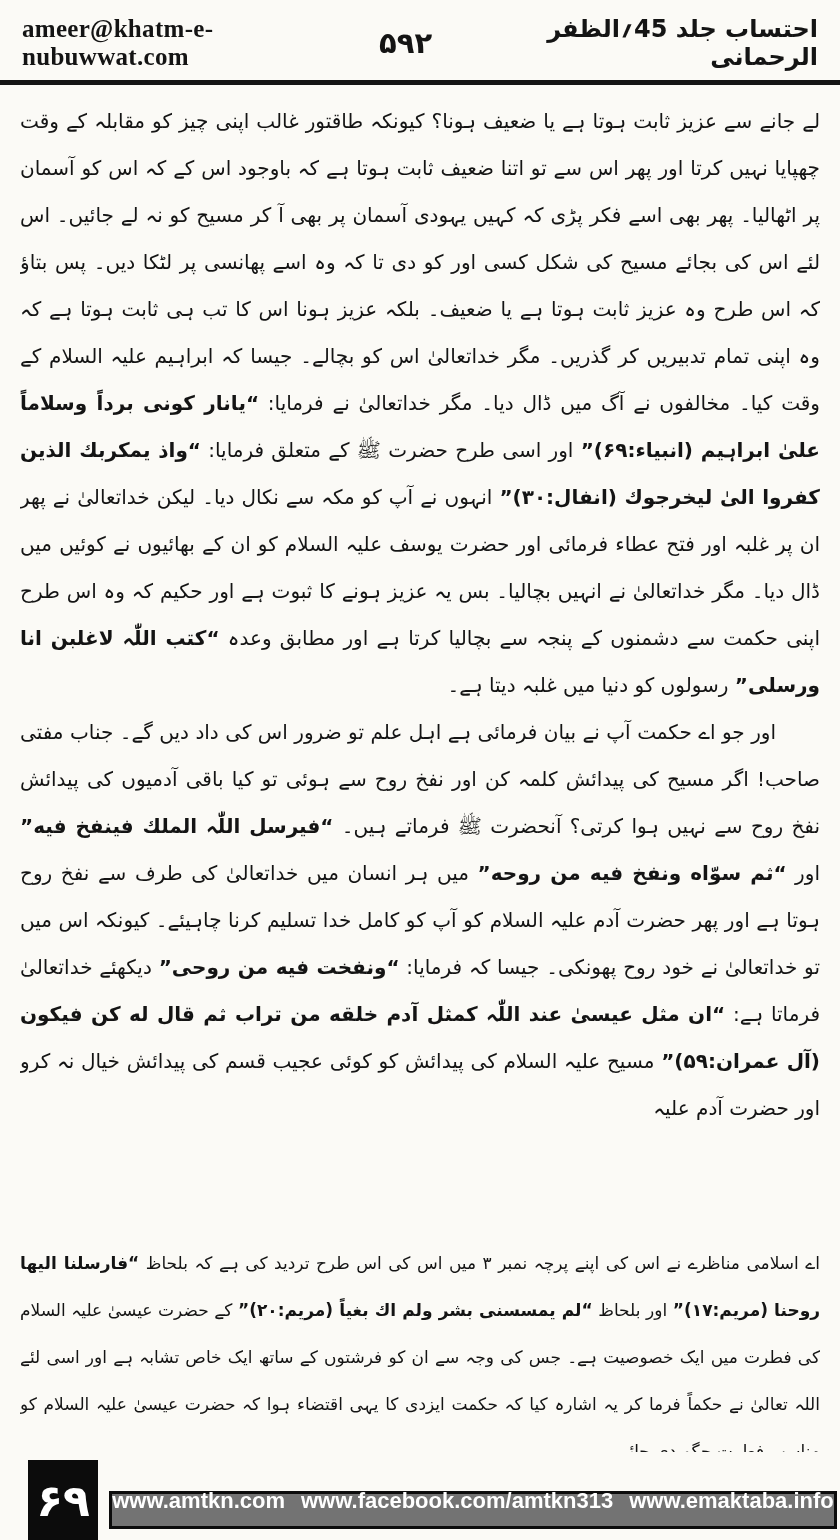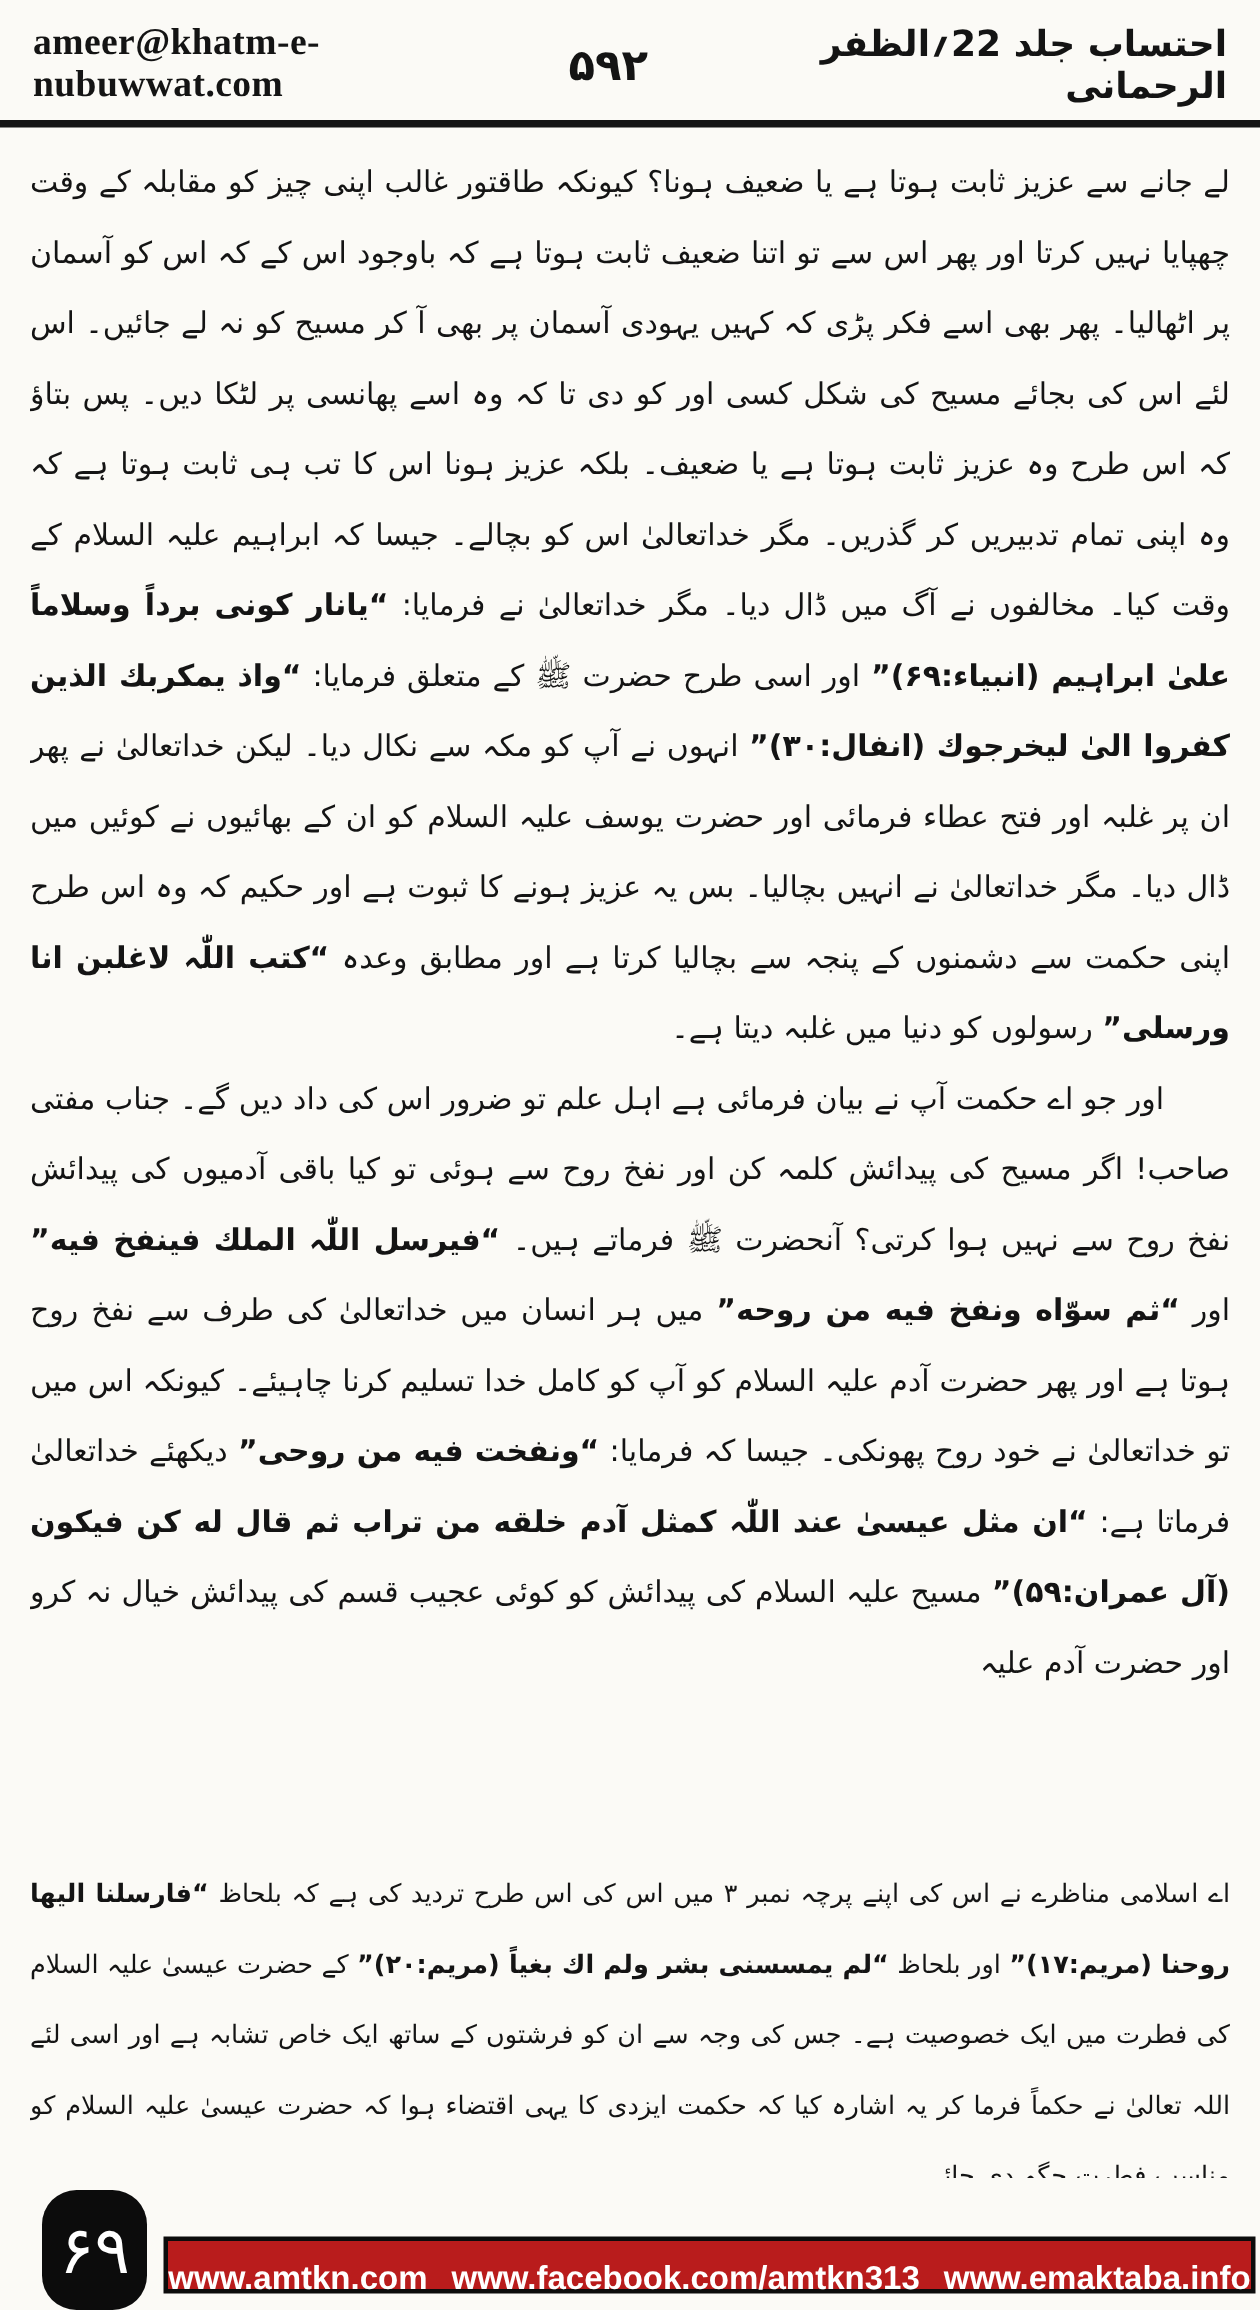--- a/index.html
+++ b/index.html
@@ -47,44 +47,44 @@
   .footnote {
     position:absolute; top:1240px; left:20px; right:20px; height:212px;
     direction:rtl; text-align:justify;
     font-size:17px; line-height:47px;
     overflow:hidden;
   }
   .footnote p { margin:0; }
   
   .footer-bar {
     position:absolute; left:106px; right:0; bottom:8px; height:44px;
-    background:#b91c1c;
+    background:#737373;
     box-shadow: inset 0 0 0 3px #fbfaf6, inset 0 0 0 6px #0c0c0c;
-    display:flex; align-items:flex-end; justify-content:center;
+    display:flex; align-items:flex-start; justify-content:center;
     color:#ffffff; direction:ltr;
     font-family:"Liberation Sans", sans-serif;
     font-weight:700; font-size:22px;
   }
   .footer-bar span + span { margin-left:16px; }
   .page-box {
     position:absolute; left:28px; bottom:0; width:70px; height:80px;
     background:#0c0c0c; color:#ffffff;
     display:flex; align-items:center; justify-content:center;
-    font-size:44px; font-weight:400; direction:rtl;border-radius:23px;
+    font-size:44px; font-weight:700; direction:rtl;
   }
 </style>
 </head>
 <body>
 
 <div class="page">
 
   <header class="hdr">
     <div class="hdr-email">ameer@khatm-e-nubuwwat.com</div>
     <div class="hdr-num">۵۹۲</div>
-    <div class="hdr-title">احتساب جلد 22؍الظفر الرحمانی</div>
+    <div class="hdr-title">احتساب جلد 45؍الظفر الرحمانی</div>
   </header>
 
   <div class="hdr-rule"></div>
 
   <main class="body-text" dir="rtl">
       <p><span>لے جانے سے عزیز ثابت ہوتا ہے یا ضعیف ہونا؟ کیونکہ طاقتور غالب اپنی چیز کو مقابلہ کے وقت چھپایا نہیں کرتا اور پھر اس سے تو اتنا ضعیف ثابت ہوتا ہے کہ باوجود اس کے کہ اس کو آسمان پر اٹھالیا۔ پھر بھی اسے فکر پڑی کہ کہیں یہودی آسمان پر بھی آ کر مسیح کو نہ لے جائیں۔ اس لئے اس کی بجائے مسیح کی شکل کسی اور کو دی تا کہ وہ اسے پھانسی پر لٹکا دیں۔ پس بتاؤ کہ اس طرح وہ عزیز ثابت ہوتا ہے یا ضعیف۔ بلکہ عزیز ہونا اس کا تب ہی ثابت ہوتا ہے کہ وہ اپنی تمام تدبیریں کر گذریں۔ مگر خداتعالیٰ اس کو بچالے۔ جیسا کہ ابراہیم علیہ السلام کے وقت کیا۔ مخالفوں نے آگ میں ڈال دیا۔ مگر خداتعالیٰ نے فرمایا: </span><span class="quote">“یانار کونی برداً وسلاماً علیٰ ابراہیم (انبیاء:۶۹)”</span><span> اور اسی طرح حضرت ﷺ کے متعلق فرمایا: </span><span class="quote">“واذ یمکربك الذین كفروا الیٰ لیخرجوك (انفال:۳۰)”</span><span> انہوں نے آپ کو مکہ سے نکال دیا۔ لیکن خداتعالیٰ نے پھر ان پر غلبہ اور فتح عطاء فرمائی اور حضرت یوسف علیہ السلام کو ان کے بھائیوں نے کوئیں میں ڈال دیا۔ مگر خداتعالیٰ نے انہیں بچالیا۔ بس یہ عزیز ہونے کا ثبوت ہے اور حکیم کہ وہ اس طرح اپنی حکمت سے دشمنوں کے پنجہ سے بچالیا کرتا ہے اور مطابق وعدہ </span><span class="quote">“كتب اللّٰہ لاغلبن انا ورسلی”</span><span> رسولوں کو دنیا میں غلبہ دیتا ہے۔</span></p>
       <p class="indent"><span>اور جو اے حکمت آپ نے بیان فرمائی ہے اہل علم تو ضرور اس کی داد دیں گے۔ جناب مفتی صاحب! اگر مسیح کی پیدائش کلمہ کن اور نفخ روح سے ہوئی تو کیا باقی آدمیوں کی پیدائش نفخ روح سے نہیں ہوا کرتی؟ آنحضرت ﷺ فرماتے ہیں۔ </span><span class="quote">“فیرسل اللّٰہ الملك فینفخ فیه”</span><span> اور </span><span class="quote">“ثم سوّاه ونفخ فیه من روحه”</span><span> میں ہر انسان میں خداتعالیٰ کی طرف سے نفخ روح ہوتا ہے اور پھر حضرت آدم علیہ السلام کو آپ کو کامل خدا تسلیم کرنا چاہیئے۔ کیونکہ اس میں تو خداتعالیٰ نے خود روح پھونکی۔ جیسا کہ فرمایا: </span><span class="quote">“ونفخت فیه من روحی”</span><span> دیکھئے خداتعالیٰ فرماتا ہے: </span><span class="quote">“ان مثل عیسیٰ عند اللّٰہ كمثل آدم خلقه من تراب ثم قال له كن فیكون (آل عمران:۵۹)”</span><span> مسیح علیہ السلام کی پیدائش کو کوئی عجیب قسم کی پیدائش خیال نہ کرو اور حضرت آدم علیہ</span></p>
     </main>
 
   <section class="footnote" dir="rtl">

